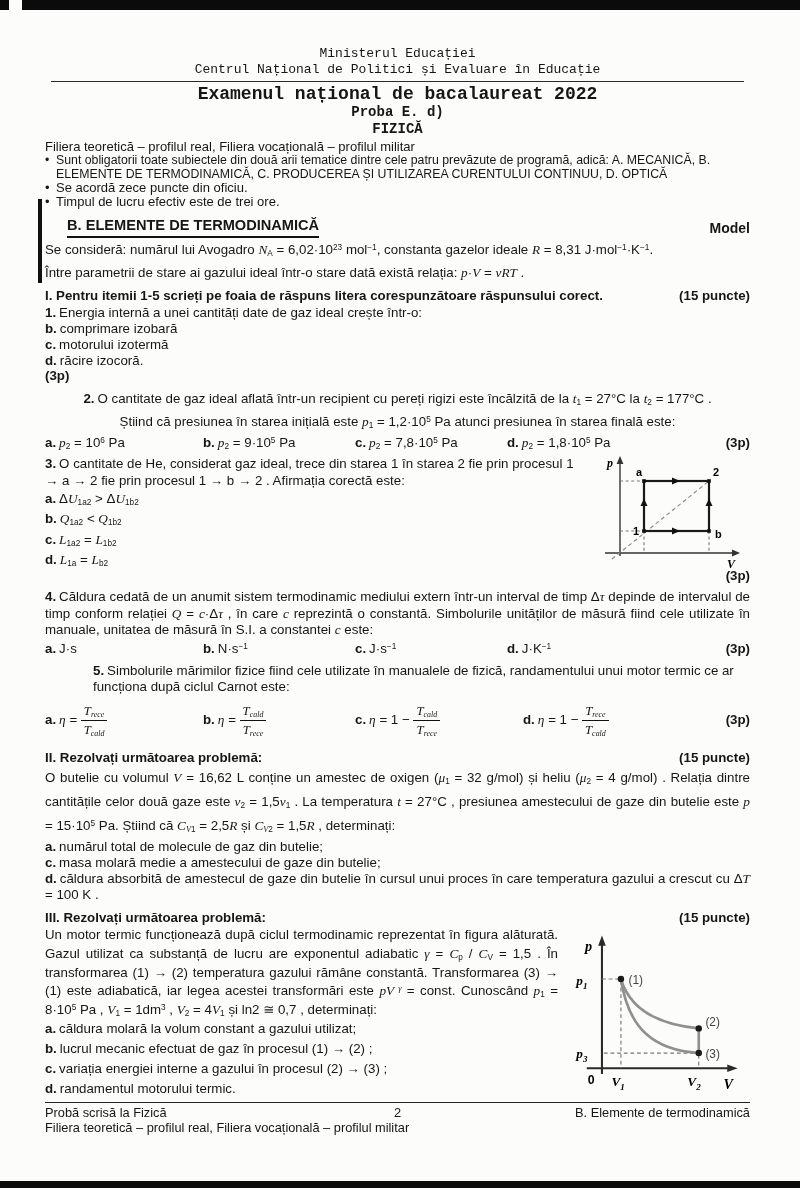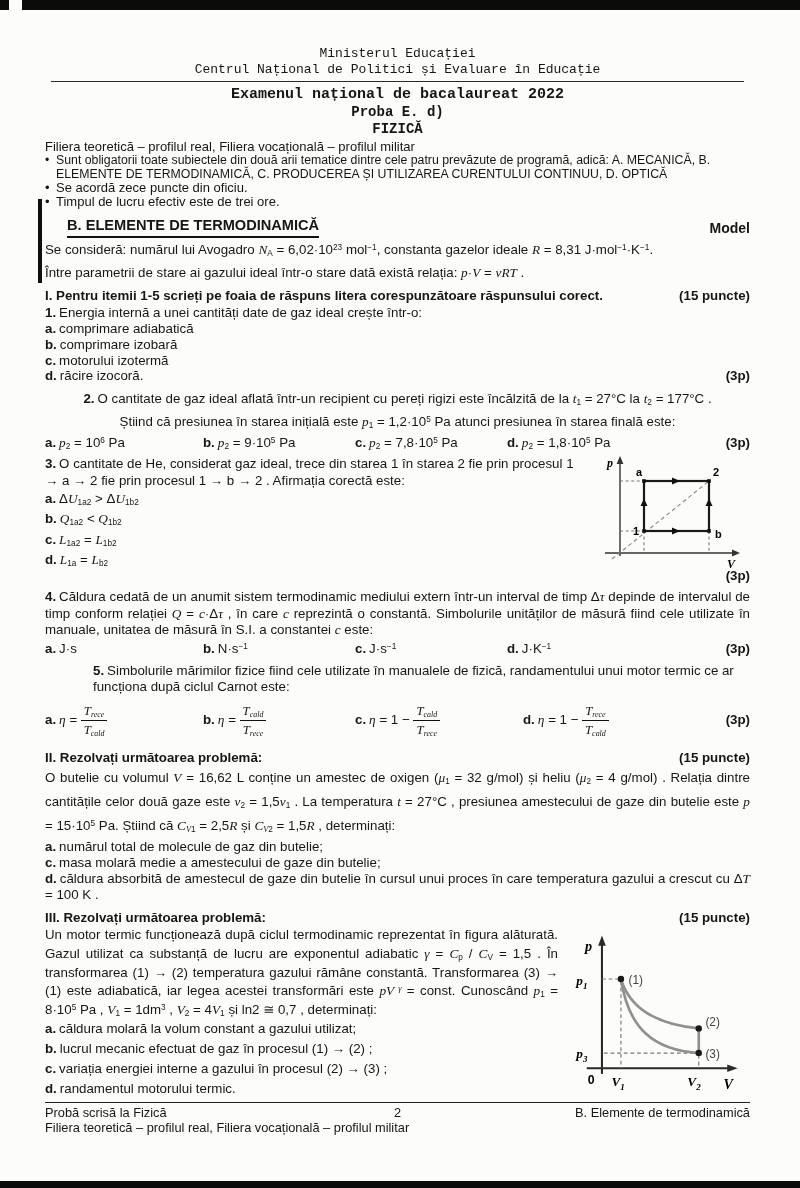--- a/index.html
+++ b/index.html
@@ -10,35 +10,35 @@
   .bar-bottom{position:absolute;bottom:0;left:0;right:0;height:7px;background:#0b0b0b;}
   .stripe-left{position:absolute;left:38px;top:199px;width:4px;height:84px;background:#101010;}
   .content{position:absolute;top:10px;left:0;right:0;padding:36px 50px 0 45px;font-size:13.3px;line-height:1.25;}
   i{font-family:"Liberation Serif",serif;font-style:italic;}
   sup,sub{font-size:0.62em;line-height:0;}
   sup{vertical-align:0.5em;}
   sub{vertical-align:-0.25em;}
   .center{text-align:center;font-family:Liberation Mono, monospace;}
   .hdr-small{font-size:13px;line-height:16px;}
   .rule{border-top:1.6px solid #2a2a2a;margin:3px 6px 3px 6px;height:0;}
-  .title{font-size:15px;font-weight:bold;line-height:19px;}
+  .title{font-size:18px;font-weight:bold;line-height:19px;}
   .subtitle{font-size:14px;font-weight:bold;line-height:17px;}
   .filiera{font-size:13px;line-height:15px;margin-top:1px;}
   .bullet{display:flex;}
   .bullet .dot{width:11px;flex:none;}
   .b1{font-size:12.3px;line-height:13.6px;}
   .b23{font-size:13px;line-height:14.2px;}
   .bhead{display:flex;justify-content:space-between;align-items:flex-end;margin-top:5px;line-height:20px;}
   .bhead .t{margin-left:22px;font-size:14.6px;font-weight:bold;border-bottom:2px solid #111;padding-bottom:1px;}
   .bhead .model{font-weight:bold;font-size:14px;}
   .mline{line-height:23.5px;}
   .phead{display:flex;justify-content:space-between;font-weight:bold;margin-top:2px;line-height:17px;}
   .stmt{line-height:16.5px;margin-top:1px;}
   .opt{line-height:15.8px;}
-  .d-row{display:flex;justify-content:space-between;}
+  .d-row{display:flex;justify-content:space-between;flex-direction:column;}
   .pts{font-weight:bold;}
   .ol{font-weight:bold;margin-right:3px;}
   .m2line{line-height:23px;text-align:center;}
   .optrow{display:grid;grid-template-columns:158px 152px 152px 1fr 40px;align-items:center;line-height:17px;margin-top:1px;}
   .optrow .pts{text-align:right;}
   .i3{display:flex;gap:6px;margin-top:3px;}
   .i3 .left{flex:1;}
   .i3 .left .stmt{line-height:17px;}
   .i3 .left .opt{line-height:20.2px;}
   .i3 .right{width:158px;flex:none;display:flex;flex-direction:column;}
@@ -104,21 +104,20 @@
     </div>
     <div class="mline">Se consideră: numărul lui Avogadro <i>N</i><sub>A</sub> = 6,02·10<sup>23</sup> mol<sup>−1</sup>, constanta gazelor ideale <i>R</i> = 8,31 J·mol<sup>−1</sup>·K<sup>−1</sup>.</div>
     <div class="mline">Între parametrii de stare ai gazului ideal într-o stare dată există relația: <i>p</i>·<i>V</i> = <i>νRT</i> .</div>
 
     <div class="phead">
       <span>I. Pentru itemii 1-5 scrieți pe foaia de răspuns litera corespunzătoare răspunsului corect.</span>
       <span>(15 puncte)</span>
     </div>
 
     <div class="stmt"><b class="ol">1.</b><span>Energia internă a unei cantități date de gaz ideal crește într-o:</span></div>
-    <div class="opt"><b class="ol">a.</b><span>comprimare adiabatică</span></div>
     <div class="opt"><b class="ol">b.</b><span>comprimare izobară</span></div>
     <div class="opt"><b class="ol">c.</b><span>motorului izotermă</span></div>
     <div class="opt d-row">
       <span><b class="ol">d.</b><span>răcire izocoră.</span></span>
       <span class="pts">(3p)</span>
     </div>
 
     <div class="m2line" style="margin-top:3px;"><b class="ol">2.</b><span>O cantitate de gaz ideal aflată într-un recipient cu pereți rigizi este încălzită de la <i>t</i><sub>1</sub> = 27°C la <i>t</i><sub>2</sub> = 177°C .</span></div>
     <div class="m2line">Știind că presiunea în starea inițială este <i>p</i><sub>1</sub> = 1,2·10<sup>5</sup> Pa atunci presiunea în starea finală este:</div>
     <div class="optrow">

